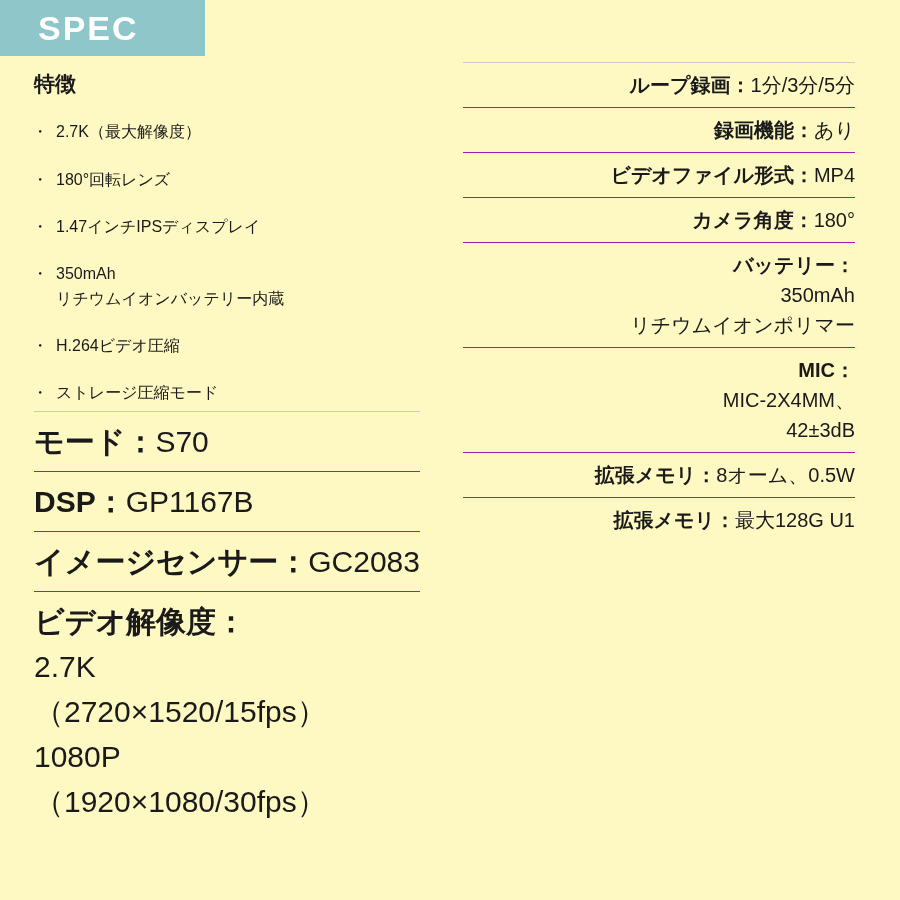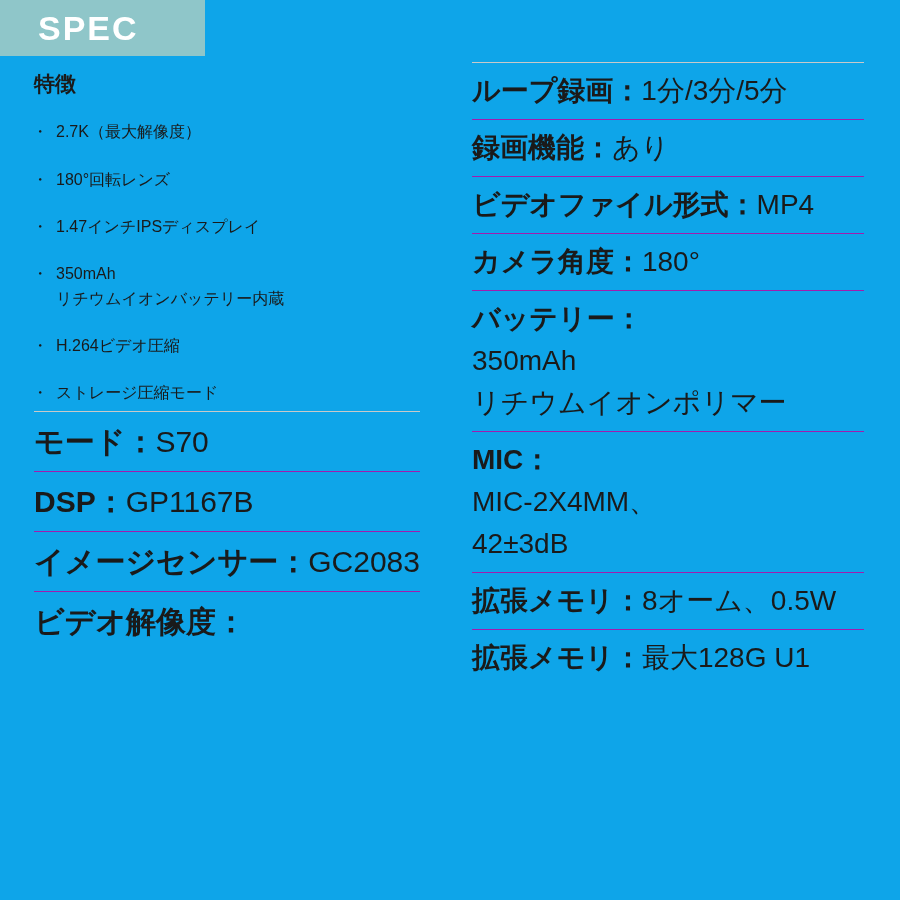--- a/index.html
+++ b/index.html
@@ -12,21 +12,21 @@
     height: 900px;
     background: #ffffff;
     font-family: "Liberation Sans", "DejaVu Sans", sans-serif;
     color: #1a1a1a;
     overflow: hidden;
   }
   .page {
     position: relative;
     width: 900px;
     height: 900px;
-    background: #0ea5e9;
+    background: #fef9c3;
   }
   
   .spec-banner {
     position: absolute;
     left: 0;
     top: 0;
     width: 205px;
     height: 56px;
     background: #8fc6c9;
     display: flex;
@@ -40,21 +40,21 @@
     letter-spacing: 2px;
     line-height: 1;
   }
   
   .columns {
     position: absolute;
     top: 62px;
     left: 0;
     width: 900px;
     display: flex;
-    gap: 12px;
+    gap: 3px;
   }
   .col {
     padding: 0 0 0 0;
   }
   .col-left {
     width: 430px;
     padding-left: 34px;
     padding-right: 10px;
   }
   .col-right {
@@ -95,21 +95,21 @@
     line-height: 1.5;
   }
   .row:first-child { border-top: 1px solid #c9c9c9; }
   .row .k {
     font-weight: bold;
   }
   .row .v {
     font-weight: normal;
   }
   .rows-left .row { font-size: 30px; }
-  .rows-right .row { font-size: 28px; }
+  .rows-right .row { font-size: 20px; text-align: right; }
   .block-value {
     white-space: pre-line;
     display: block;
   }
   .no-border { border-top: none; }
 </style>
 </head>
 <body>
 
 <div class="page">
@@ -136,20 +136,24 @@
           <span class="k">モード：</span><span class="v">S70</span>
         </div>
         <div class="row">
           <span class="k">DSP：</span><span class="v">GP1167B</span>
         </div>
         <div class="row">
           <span class="k">イメージセンサー：</span><span class="v">GC2083</span>
         </div>
         <div class="row">
           <span class="k">ビデオ解像度：</span>
+          <span class="v block-value">2.7K
+（2720×1520/15fps）
+1080P
+（1920×1080/30fps）</span>
         </div>
       </div>
     </div>
 
     <div class="col col-right">
       <div class="rows-right">
         <div class="row no-border">
           <span class="k">ループ録画：</span><span class="v">1分/3分/5分</span>
         </div>
         <div class="row">

